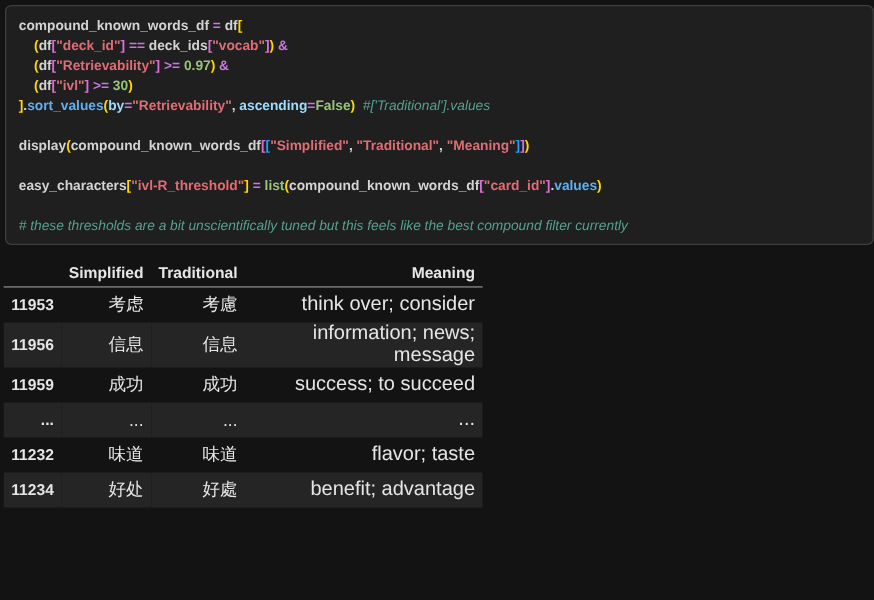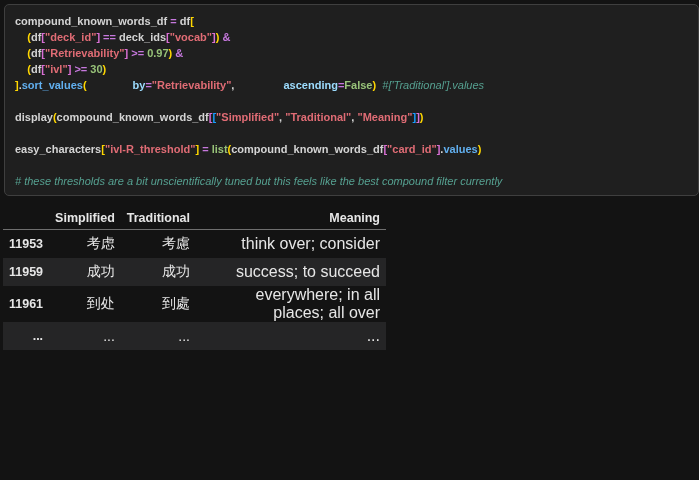--- a/index.html
+++ b/index.html
@@ -21,21 +21,21 @@
   .code-line{
     font-family:Liberation Sans, sans-serif;
     font-size:11px;line-height:16px;height:16px;
     white-space:pre;font-weight:bold;
   }
   .tk-d{color:var(--tok_default);}
   .tk-o{color:var(--tok_operator);}
   .tk-s{color:var(--tok_string);}
   .tk-n{color:var(--tok_green);}
   .tk-f{color:var(--tok_func);}
-  .tk-k{color:var(--tok_param);margin-left:46px;}
+  .tk-k{color:var(--tok_param);}
   .tk-c{color:var(--tok_comment);font-style:italic;font-weight:normal;margin-top:17px;}
   .tk-b1{color:var(--tok_bracket1);}
   .tk-b2{color:var(--tok_bracket2);}
   .tk-b3{color:var(--tok_bracket3);}
   
   .output{position:absolute;left:3px;top:206px;}
   table{border-collapse:collapse;color:var(--table_text);}
   thead th{
     font-weight:bold;font-size:12.5px;height:23px;
     border-bottom:1px solid var(--header_border);
@@ -81,32 +81,44 @@
         </tr>
     </thead>
     <tbody id="tbody">
         <tr>
           <th>11953</th>
           <td class="cjk">考虑</td>
           <td class="cjk">考慮</td>
           <td class="meaning">think over; consider</td>
         </tr>
         <tr>
+          <th>11956</th>
+          <td class="cjk">信息</td>
+          <td class="cjk">信息</td>
+          <td class="meaning">information; news; message</td>
+        </tr>
+        <tr>
           <th>11959</th>
           <td class="cjk">成功</td>
           <td class="cjk">成功</td>
           <td class="meaning">success; to succeed</td>
-        </tr>
-        <tr>
-          <th>11961</th>
-          <td class="cjk">到处</td>
-          <td class="cjk">到處</td>
-          <td class="meaning">everywhere; in all places; all over</td>
         </tr>
         <tr>
           <th>...</th>
           <td class="cjk">...</td>
           <td class="cjk">...</td>
           <td class="meaning">...</td>
         </tr>
+        <tr>
+          <th>11232</th>
+          <td class="cjk">味道</td>
+          <td class="cjk">味道</td>
+          <td class="meaning">flavor; taste</td>
+        </tr>
+        <tr>
+          <th>11234</th>
+          <td class="cjk">好处</td>
+          <td class="cjk">好處</td>
+          <td class="meaning">benefit; advantage</td>
+        </tr>
       </tbody>
   </table>
 </div>
 
 </body></html>

